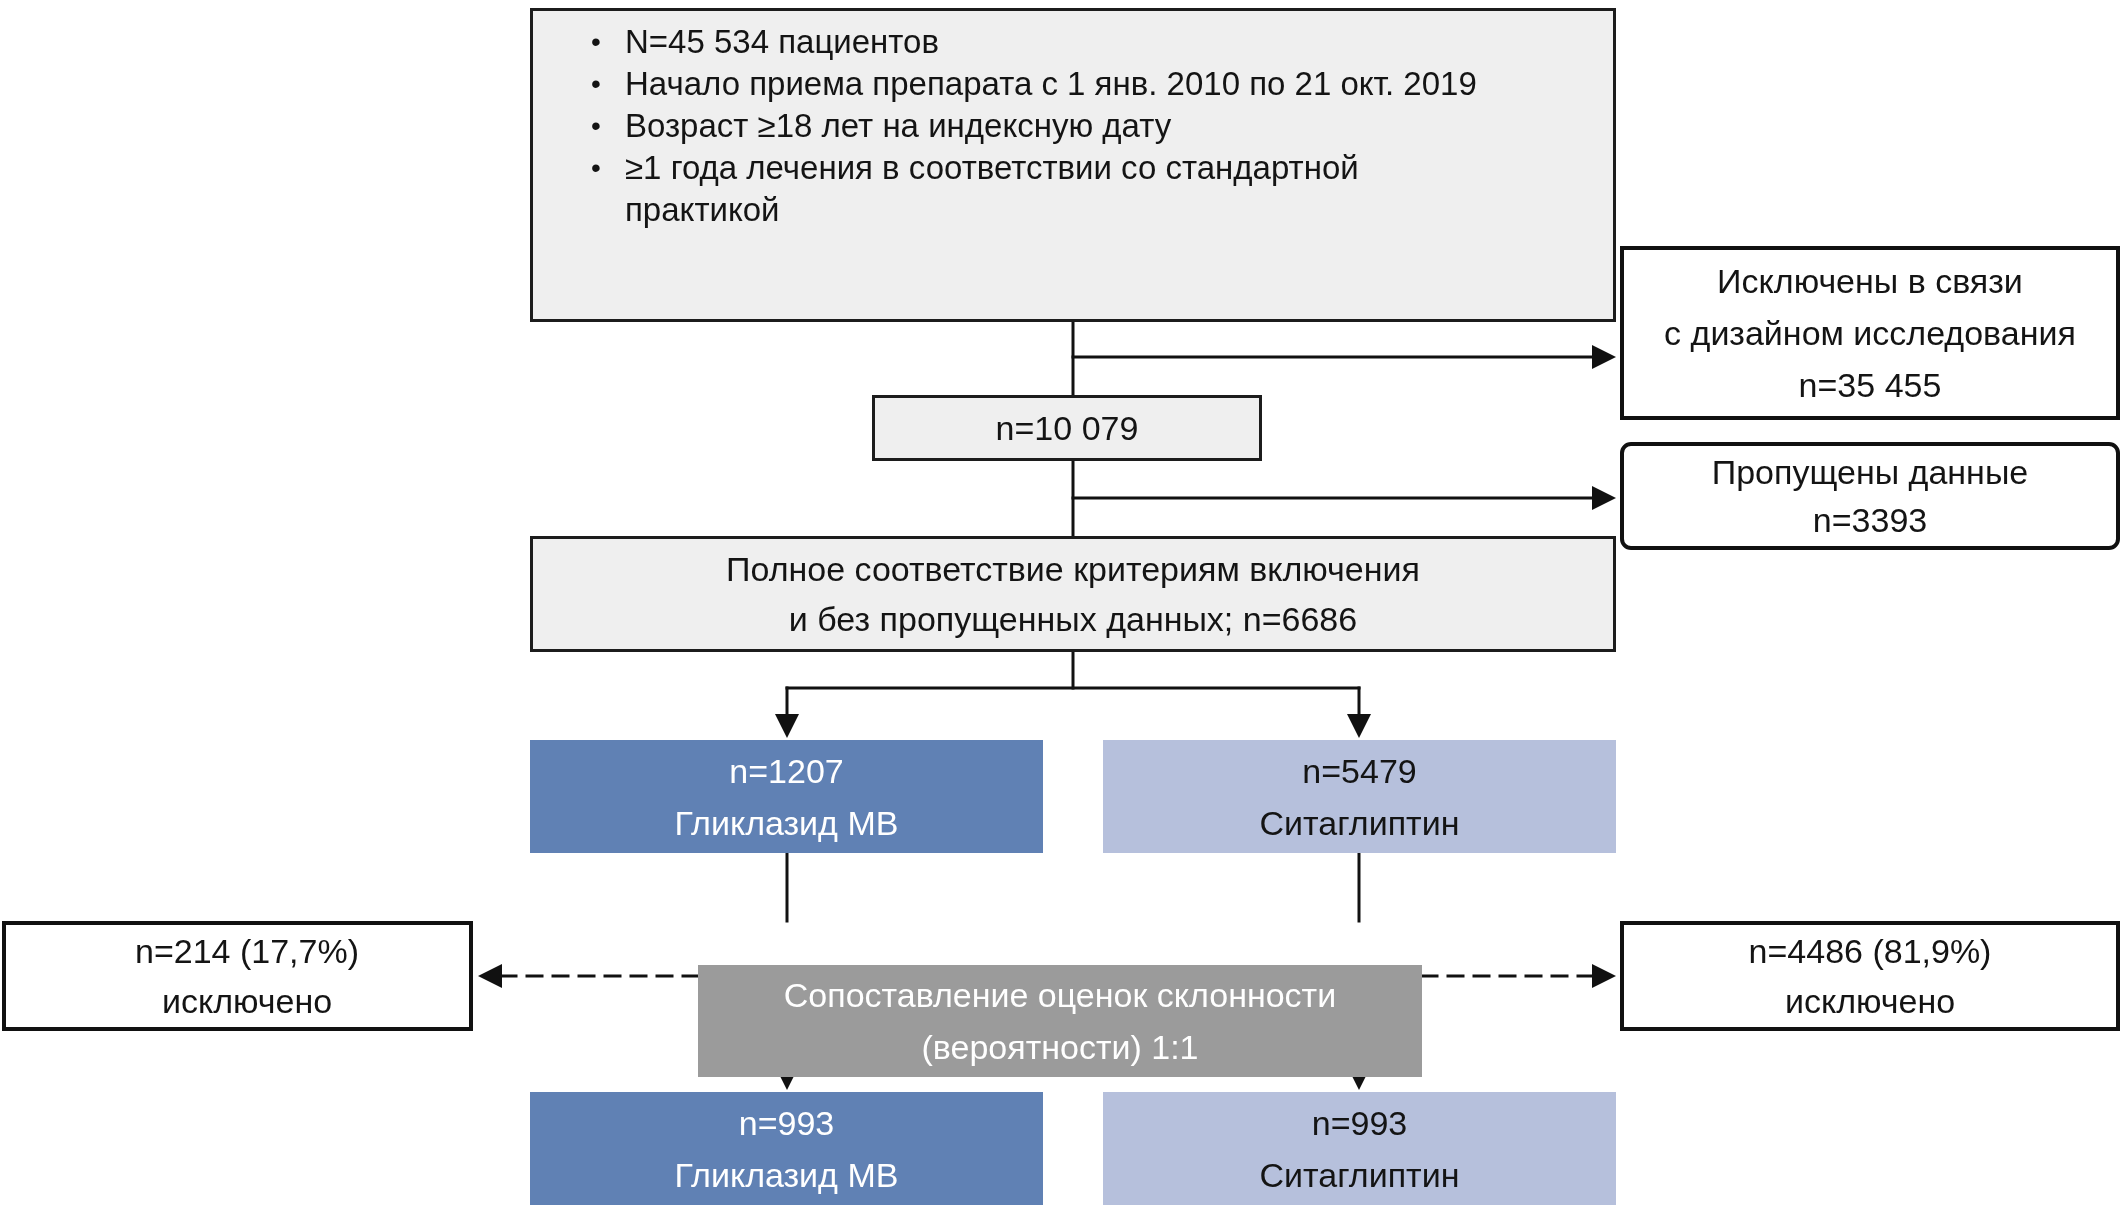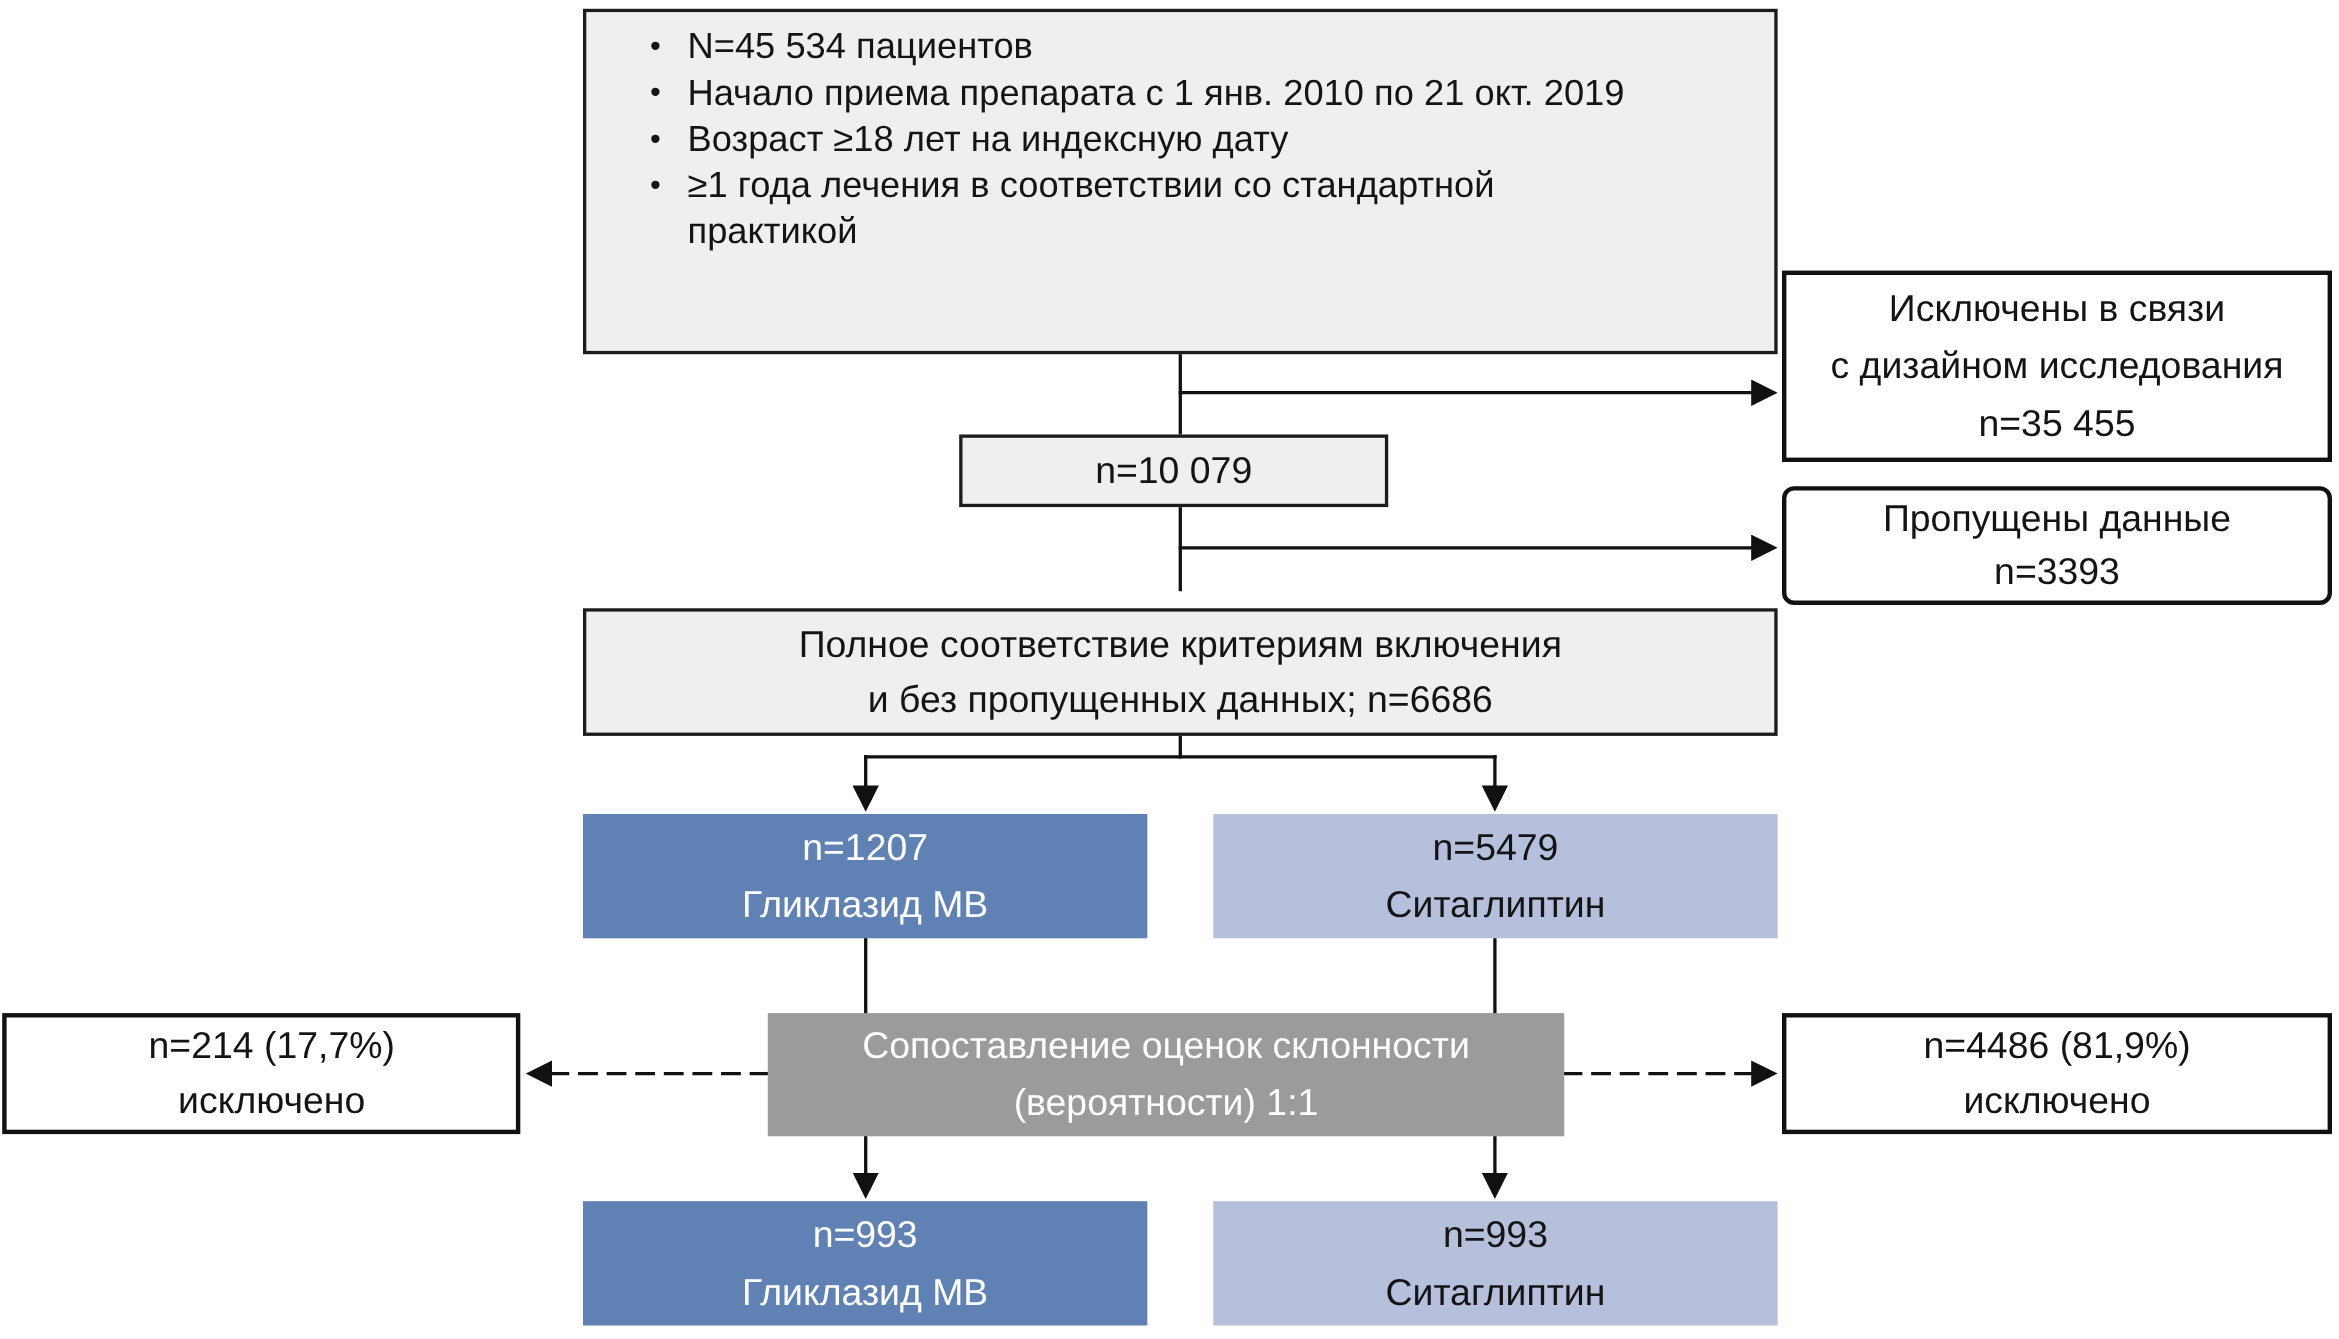--- a/index.html
+++ b/index.html
@@ -78,36 +78,36 @@
 
 <div class="box gray-fill" style="left:872px; top:395px; width:390px; height:66px;">
   <span class="line-text">n=10 079</span>
 </div>
 
 <div class="box white-fill lh48" style="left:1620px; top:442px; width:500px; height:108px;">
   <span class="line-text">Пропущены данные</span>
   <span class="line-text">n=3393</span>
 </div>
 
-<div class="box gray-fill" style="left:530px; top:536px; width:1086px; height:116px;margin-top:17px;">
+<div class="box gray-fill" style="left:530px; top:536px; width:1086px; height:116px;">
   <span class="line-text">Полное соответствие критериям включения</span>
   <span class="line-text">и без пропущенных данных; n=6686</span>
 </div>
 
 <div class="box dark-blue lh52" style="left:530px; top:740px; width:513px; height:113px;">
   <span class="line-text">n=1207</span>
   <span class="line-text">Гликлазид МВ</span>
 </div>
 
 <div class="box light-blue lh52" style="left:1103px; top:740px; width:513px; height:113px;">
   <span class="line-text">n=5479</span>
   <span class="line-text">Ситаглиптин</span>
 </div>
 
-<div class="box mid-gray lh52" style="left:698px; top:921px; width:724px; height:112px;">
+<div class="box mid-gray lh52" style="left:698px; top:965px; width:724px; height:112px;">
   <span class="line-text">Сопоставление оценок склонности</span>
   <span class="line-text">(вероятности) 1:1</span>
 </div>
 
 <div class="box white-fill" style="left:2px; top:921px; width:471px; height:110px;padding-left:19px;">
   <span class="line-text">n=214 (17,7%)</span>
   <span class="line-text">исключено</span>
 </div>
 
 <div class="box white-fill" style="left:1620px; top:921px; width:500px; height:110px;">

